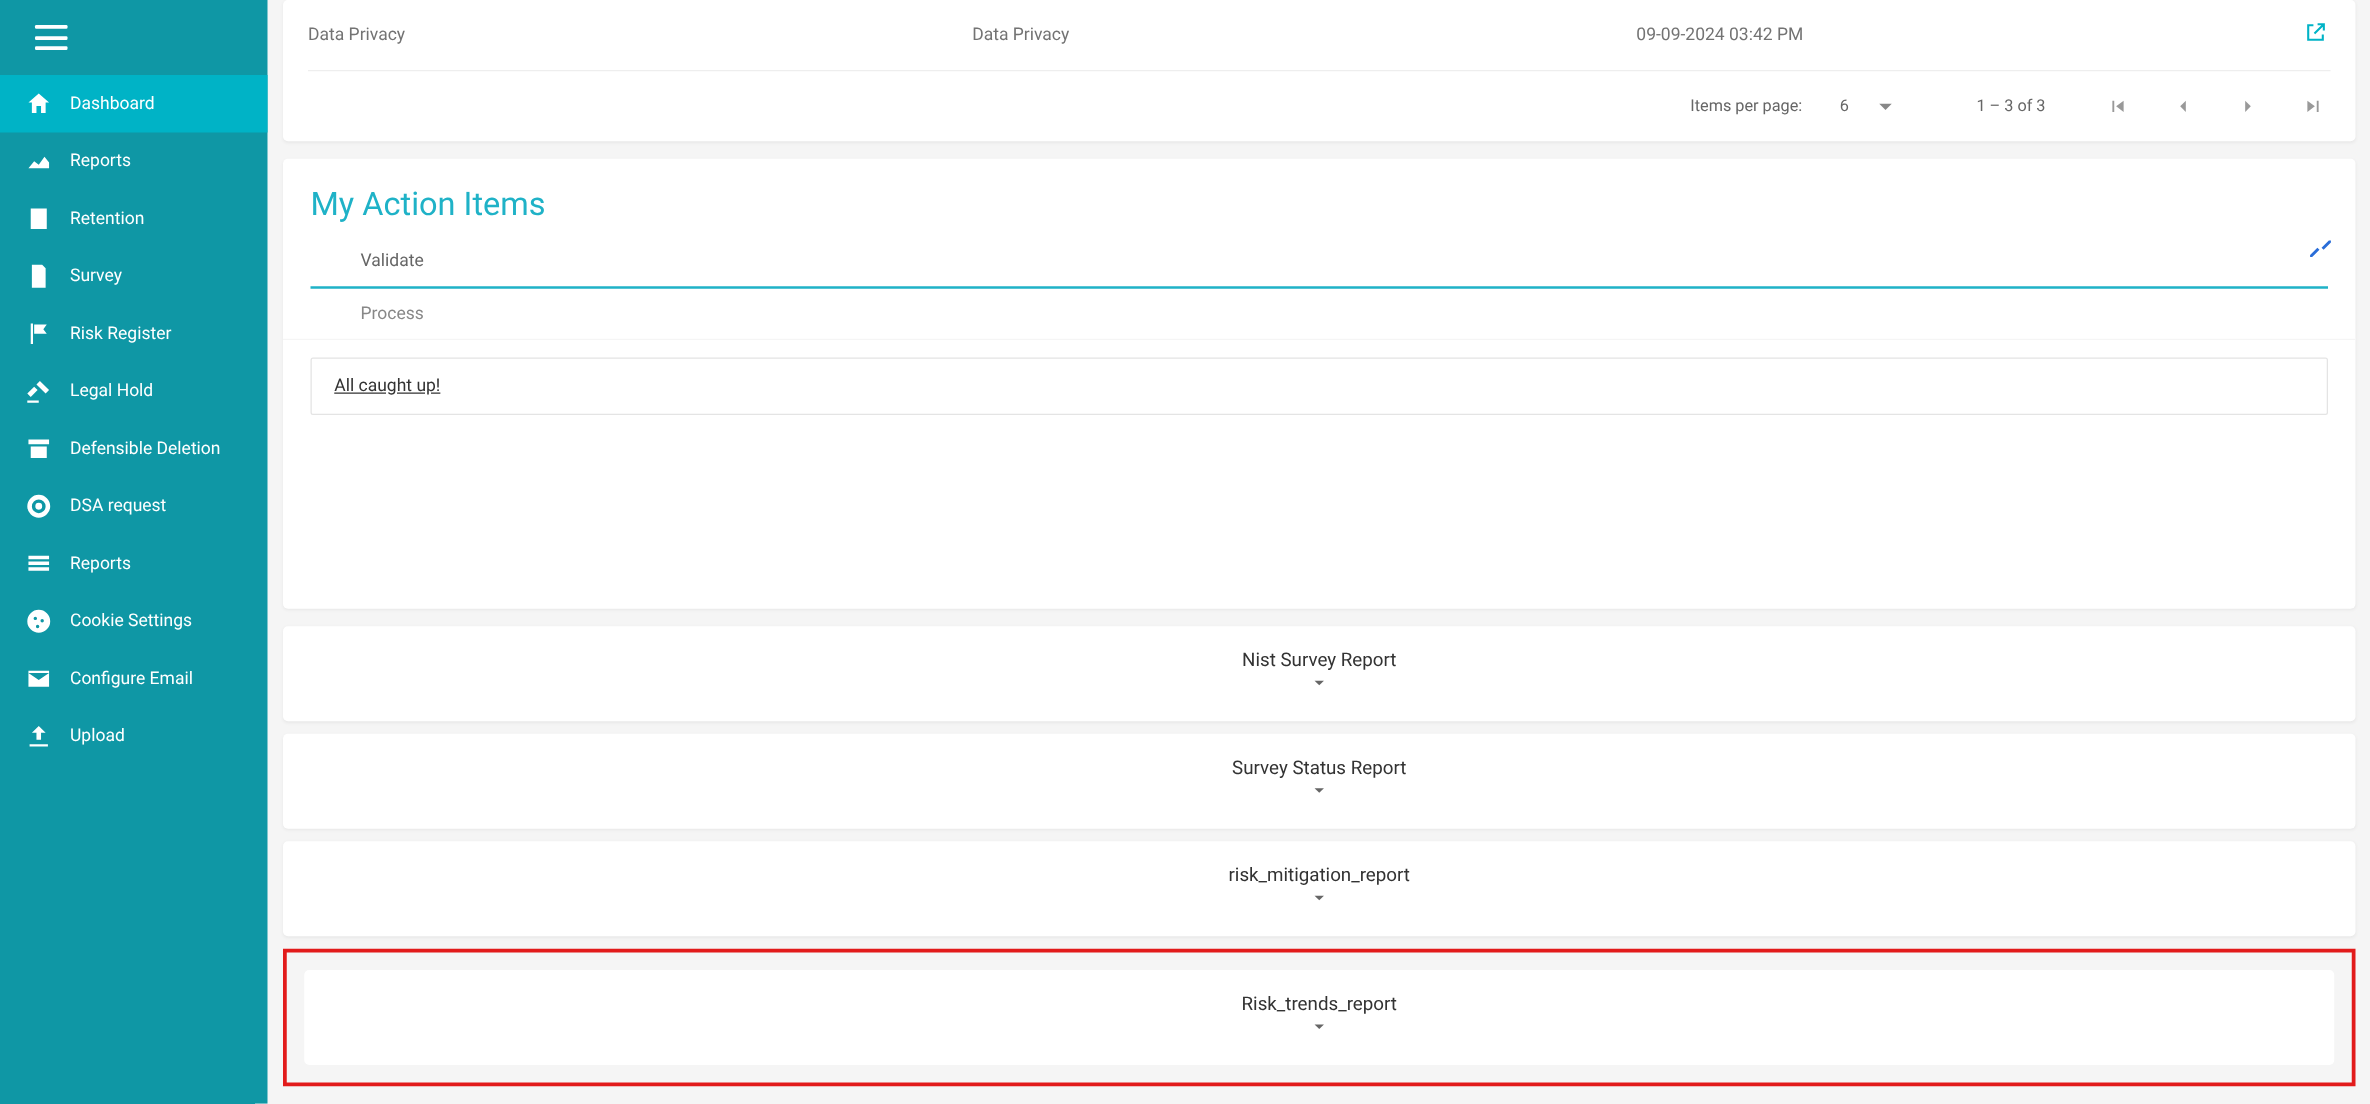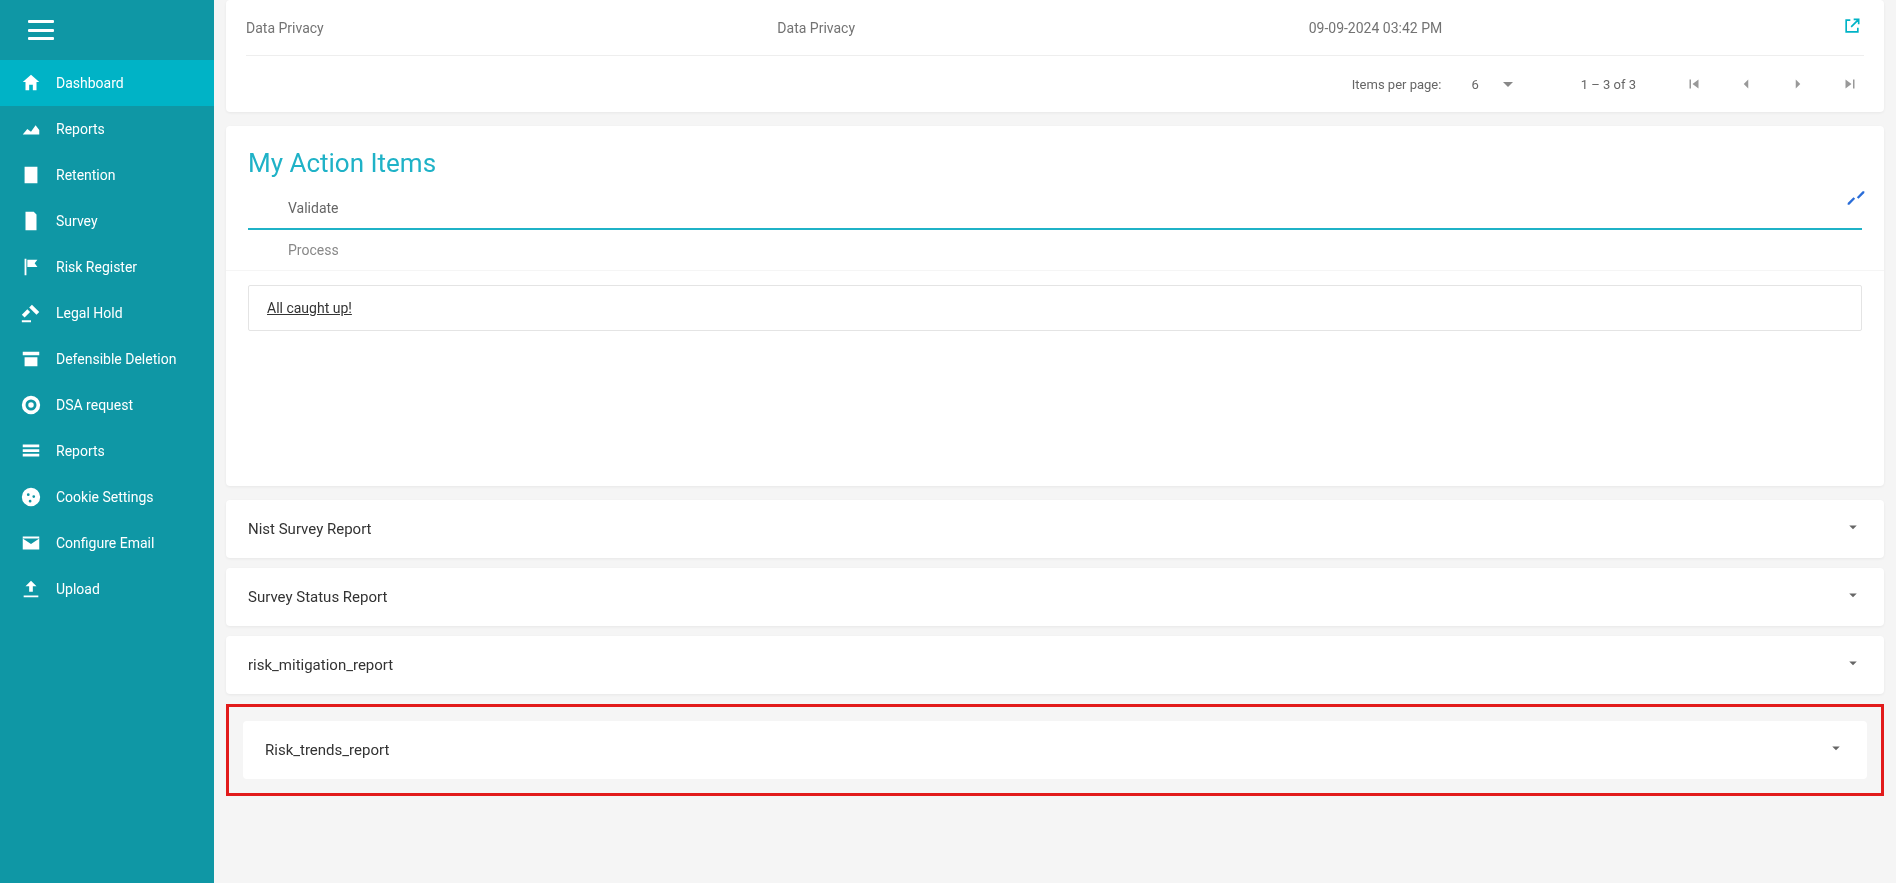--- a/index.html
+++ b/index.html
@@ -42,21 +42,21 @@
 .expand-icon { position: absolute; right: 18px; top: 62px; cursor: pointer; }
 .expand-icon svg { width: 20px; height: 20px; fill: #2a6dd8; }
 .action-card { position: relative; min-height: 360px; }
 .tabs { display: flex; padding: 0 22px; border-bottom: 1px solid #f5f5f5; flex-direction: column; }
 .tab { padding: 12px 40px; color: #888; cursor: pointer; font-size: 14px; }
 .tab.active { color: #666; border-bottom: 2px solid #1fb2c7; }
 .tab-content { padding: 14px 22px; }
 .content-box { border: 1px solid #e4e4e4; border-radius: 2px; padding: 14px 18px; color: #333; font-size: 14px; text-decoration: underline; }
 
 
-.accordion { background: #fff; border-radius: 4px; box-shadow: 0 1px 3px rgba(0,0,0,0.06); margin-bottom: 10px; display: flex; align-items: center; justify-content: space-between; padding: 18px 22px; cursor: pointer; font-size: 15px; color: #333; }
+.accordion { background: #fff; border-radius: 4px; box-shadow: 0 1px 3px rgba(0,0,0,0.06); margin-bottom: 10px; display: flex; align-items: center; justify-content: space-between; padding: 18px 22px; cursor: pointer; font-size: 15px; color: #333; flex-direction: column; }
 .accordion .chevron svg { width: 18px; height: 18px; fill: #666; }
 .highlight-wrap { border: 3px solid #e21b1b; padding: 14px; margin-bottom: 10px; }
 .highlight-wrap .accordion { margin-bottom: 0; box-shadow: none; }
 
 </style>
 </head>
 <body>
 
 <div class="app">
   <aside class="sidebar">

